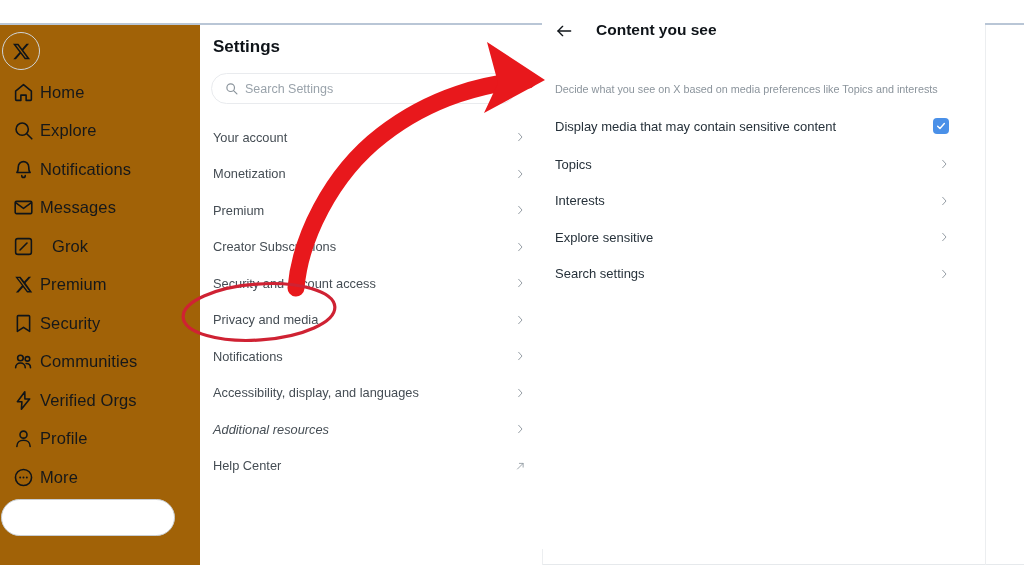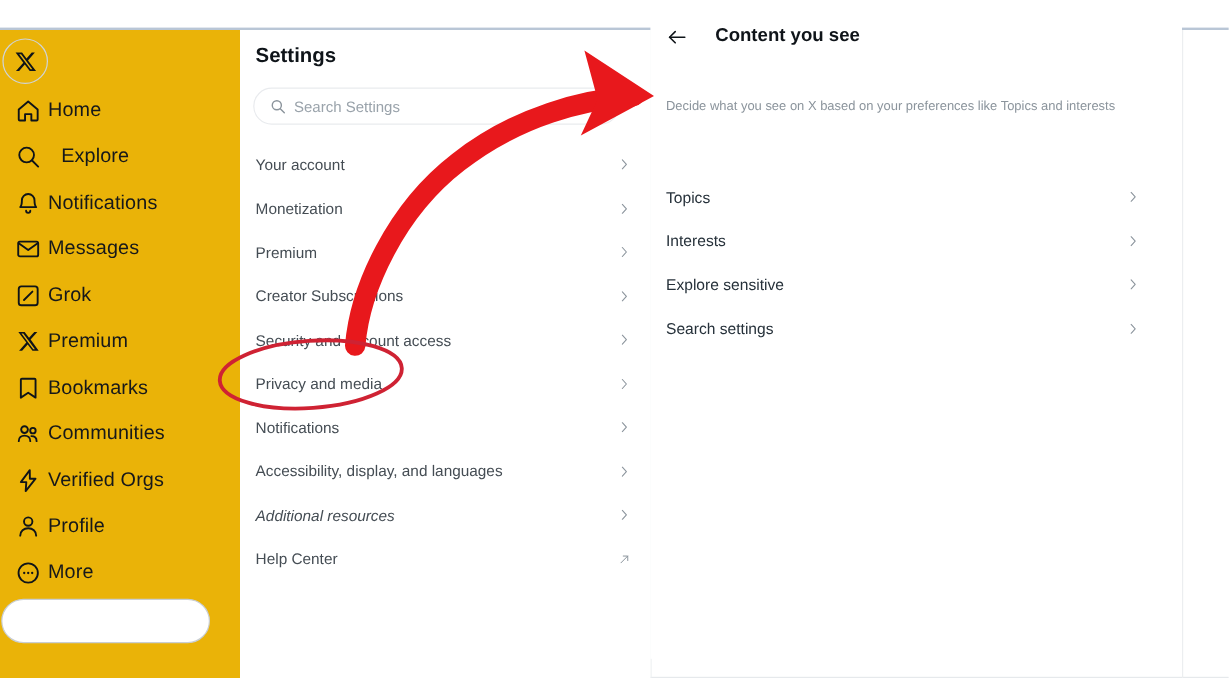--- a/index.html
+++ b/index.html
@@ -35,21 +35,21 @@
     position:absolute; top:25px; width:1px; height:540px;
     background:#eceef0;
   }
   #divider-nav    { left:200px; }
   #divider-mid    { left:542px; }
   #divider-right  { left:985px; }
 
   
   #nav {
     position:absolute; left:0; top:25px; width:200px; height:540px;
-    background:#eab308;
+    background:#a16207;
   }
   #x-logo-wrap {
     position:absolute; left:2px; top:7px;
     width:38px; height:38px;
     border:1px solid #cfd4d8; border-radius:50%;
     display:flex; align-items:center; justify-content:center;
     overflow:hidden;
   }
   #x-logo-wrap svg { width:19px; height:19px; }
 
@@ -199,21 +199,21 @@
 
     <div id="nav-items">
         <div class="nav-item" style="top: 52px;">
           <span class="nav-icon">
             <svg viewBox="0 0 24 24">
               <path d="M3 10.5 12 3l9 7.5V20a1 1 0 0 1-1 1h-5v-6H9v6H4a1 1 0 0 1-1-1z" fill="none" stroke="#0f1419" stroke-width="1.8" stroke-linecap="round" stroke-linejoin="round"></path>
             </svg>
           </span>
           <span class="nav-label">Home</span>
         </div>
-        <div class="nav-item" style="top: 90.5px; gap: 11px;">
+        <div class="nav-item" style="top: 90.5px;">
           <span class="nav-icon">
             <svg viewBox="0 0 24 24">
               <circle cx="10.5" cy="10.5" r="7" fill="none" stroke="#0f1419" stroke-width="1.8" stroke-linecap="round" stroke-linejoin="round"></circle>
               <line x1="15.7" y1="15.7" x2="21.5" y2="21.5" fill="none" stroke="#0f1419" stroke-width="1.8" stroke-linecap="round" stroke-linejoin="round"></line>
             </svg>
           </span>
           <span class="nav-label">Explore</span>
         </div>
         <div class="nav-item" style="top: 129px;">
           <span class="nav-icon">
@@ -226,21 +226,21 @@
         </div>
         <div class="nav-item" style="top: 167.5px;">
           <span class="nav-icon">
             <svg viewBox="0 0 24 24">
               <rect x="2.5" y="5" width="19" height="14" rx="1.6" fill="none" stroke="#0f1419" stroke-width="1.8" stroke-linecap="round" stroke-linejoin="round"></rect>
               <polyline points="3,6.5 12,13 21,6.5" fill="none" stroke="#0f1419" stroke-width="1.8" stroke-linecap="round" stroke-linejoin="round"></polyline>
             </svg>
           </span>
           <span class="nav-label">Messages</span>
         </div>
-        <div class="nav-item" style="top: 206px;">
+        <div class="nav-item" style="top: 206px; gap: 12px;">
           <span class="nav-icon">
             <svg viewBox="0 0 24 24">
               <rect x="3" y="3" width="18" height="18" rx="2.5" fill="none" stroke="#0f1419" stroke-width="1.8" stroke-linecap="round" stroke-linejoin="round"></rect>
               <line x1="8" y1="16" x2="16" y2="8" fill="none" stroke="#0f1419" stroke-width="1.8" stroke-linecap="round" stroke-linejoin="round"></line>
             </svg>
           </span>
           <span class="nav-label">Grok</span>
         </div>
         <div class="nav-item" style="top: 244.5px;">
           <span class="nav-icon">
@@ -249,21 +249,21 @@
             </svg>
           </span>
           <span class="nav-label">Premium</span>
         </div>
         <div class="nav-item" style="top: 283px;">
           <span class="nav-icon">
             <svg viewBox="0 0 24 24">
               <path d="M6 3h12a1 1 0 0 1 1 1v17l-7-4.6L5 21V4a1 1 0 0 1 1-1z" fill="none" stroke="#0f1419" stroke-width="1.8" stroke-linecap="round" stroke-linejoin="round"></path>
             </svg>
           </span>
-          <span class="nav-label">Bookmarks</span>
+          <span class="nav-label">Security</span>
         </div>
         <div class="nav-item" style="top: 321.5px;">
           <span class="nav-icon">
             <svg viewBox="0 0 24 24">
               <circle cx="8.5" cy="8" r="3.2" fill="none" stroke="#0f1419" stroke-width="1.8" stroke-linecap="round" stroke-linejoin="round"></circle>
               <circle cx="16.5" cy="9" r="2.6" fill="none" stroke="#0f1419" stroke-width="1.8" stroke-linecap="round" stroke-linejoin="round"></circle>
               <path d="M3 19c0-3.3 2.5-5.3 5.5-5.3S14 15.7 14 19" fill="none" stroke="#0f1419" stroke-width="1.8" stroke-linecap="round" stroke-linejoin="round"></path>
               <path d="M15 14.2c3 0 5 1.9 5 4.8" fill="none" stroke="#0f1419" stroke-width="1.8" stroke-linecap="round" stroke-linejoin="round"></path>
             </svg>
           </span>
@@ -403,22 +403,30 @@
 
     <div id="back-arrow">
       <svg viewBox="0 0 24 20" fill="none" stroke="#0f1419" stroke-width="2" stroke-linecap="round" stroke-linejoin="round">
         <line x1="22" y1="10" x2="3" y2="10"></line>
         <polyline points="10,3 3,10 10,17"></polyline>
       </svg>
     </div>
 
     <div id="detail-title">Content you see</div>
 
-    <div id="detail-subtitle">Decide what you see on X based on your preferences like Topics and interests</div>
-
+    <div id="detail-subtitle">Decide what you see on X based on media preferences like Topics and interests</div>
+
+    <div id="sensitive-row">
+      <span id="sensitive-label">Display media that may contain sensitive content</span>
+      <span id="sensitive-checkbox" style="background: rgb(74, 144, 232);">
+        <svg viewBox="0 0 24 24" fill="none" stroke="#ffffff" stroke-width="3.4" stroke-linecap="round" stroke-linejoin="round">
+          <polyline points="4,12.5 9.5,18 20,6"></polyline>
+        </svg>
+      </span>
+    </div>
 
     <div id="detail-rows">
         <div class="detail-row" style="top: 137px;">
           <span class="drow-label">Topics</span>
           <span class="drow-chevron">
             <svg viewBox="0 0 24 24">
               <polyline points="7,2 16,12 7,22" fill="none" stroke="#8b949c" stroke-width="2.4" stroke-linecap="round" stroke-linejoin="round"></polyline>
             </svg>
           </span>
         </div>

